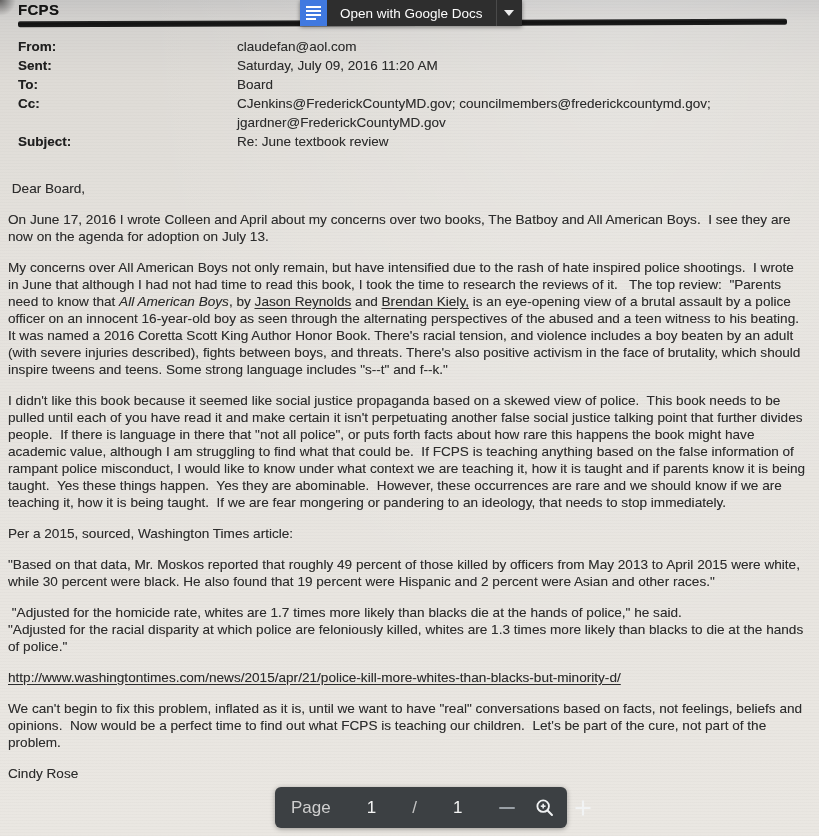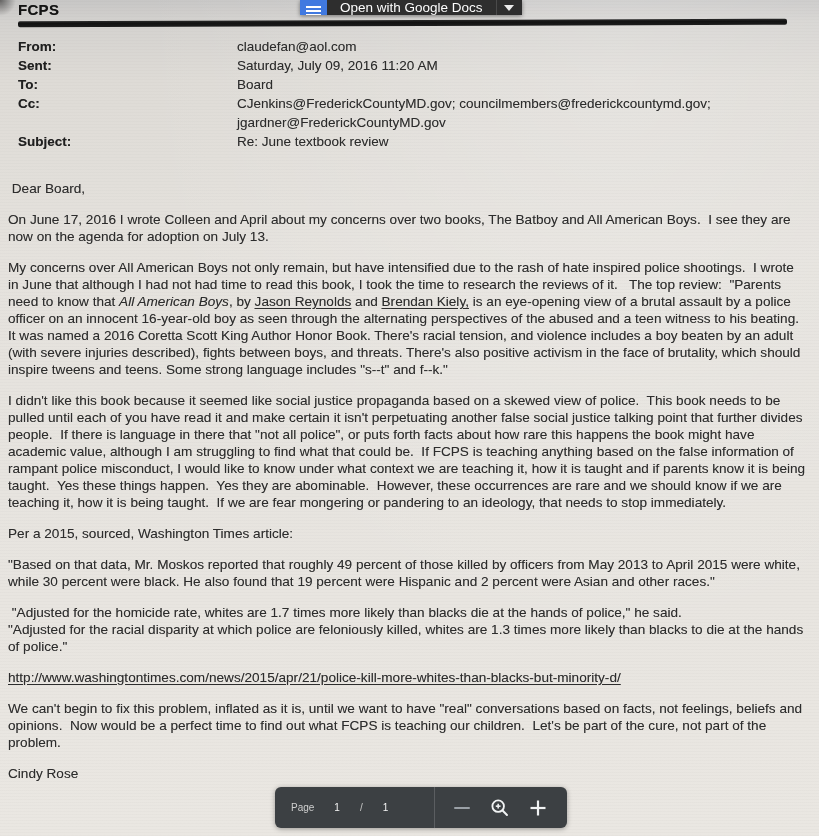--- a/index.html
+++ b/index.html
@@ -45,21 +45,21 @@
   .email-body{
     position:absolute;left:8px;top:180px;width:798px;
     font-size:13.6px;line-height:17px;color:#2d2d2d;
     text-shadow:0 0 0.4px rgba(0,0,0,0.3);
   }
   .body-para{margin:0 0 14px 0;white-space:pre-wrap;}
   .seg-italic{font-style:italic;}
   .seg-underline{text-decoration:underline;text-underline-offset:2px;}
   
   .open-btn{
-    position:absolute;left:300px;top:0;height:15px;z-index:6;
+    position:absolute;left:300px;top:0;height:26px;z-index:6;
     display:flex;align-items:stretch;cursor:pointer;
     box-shadow:0 1px 4px rgba(0,0,0,0.45);
     border-radius:1px;
   }
   .docs-icon{
     width:27px;flex:0 0 27px;background-color:#4079e0;
     background-image:linear-gradient(#fff,#fff),linear-gradient(#fff,#fff),linear-gradient(#fff,#fff),linear-gradient(#fff,#fff);
     background-size:15px 2px,15px 2px,15px 2px,10px 2px;
     background-position:6px 6px,6px 10px,6px 14px,6px 18px;
     background-repeat:no-repeat;
@@ -75,21 +75,21 @@
   .caret{
     width:0;height:0;border-left:5px solid transparent;border-right:5px solid transparent;
     border-top:6px solid #ececec;
   }
   
   .toolbar{
     position:absolute;left:275px;top:787px;width:292px;height:41px;z-index:6;
     background:#3c4043;border-radius:6px;box-shadow:0 1px 5px rgba(0,0,0,0.35);
     display:flex;align-items:center;color:#e8e8e8;
   }
-  .tb-left{display:flex;align-items:center;gap:20px;padding:0 18px 0 16px;font-size:10px;flex:1;}
+  .tb-left{display:flex;align-items:center;gap:36px;padding:0 18px 0 16px;font-size:17px;flex:1;}
   .tb-page-label{color:#cfcfcf;}
   .tb-num{color:#f5f5f5;}
   .tb-slash{color:#c4c4c4;}
   .tb-divider{width:1px;align-self:stretch;background:#5b5e61;}
   .tb-right{display:flex;align-items:center;gap:12px;padding:0 16px 0 14px;}
   .tb-btn{
     background:none;border:none;padding:0;margin:0;cursor:pointer;
     display:flex;align-items:center;justify-content:center;width:26px;height:26px;
   }
   .dash{display:block;width:16px;height:2px;background:#9aa0a6;border-radius:1px;}

